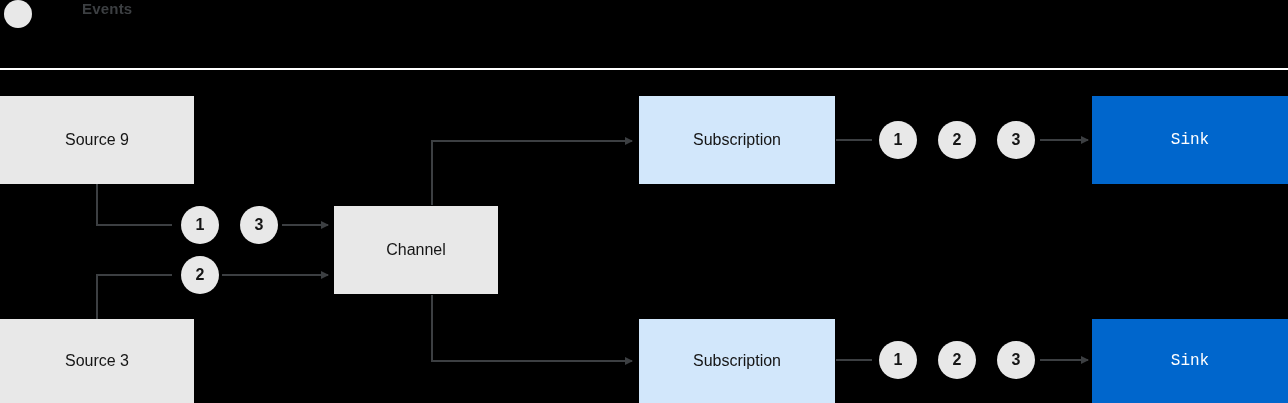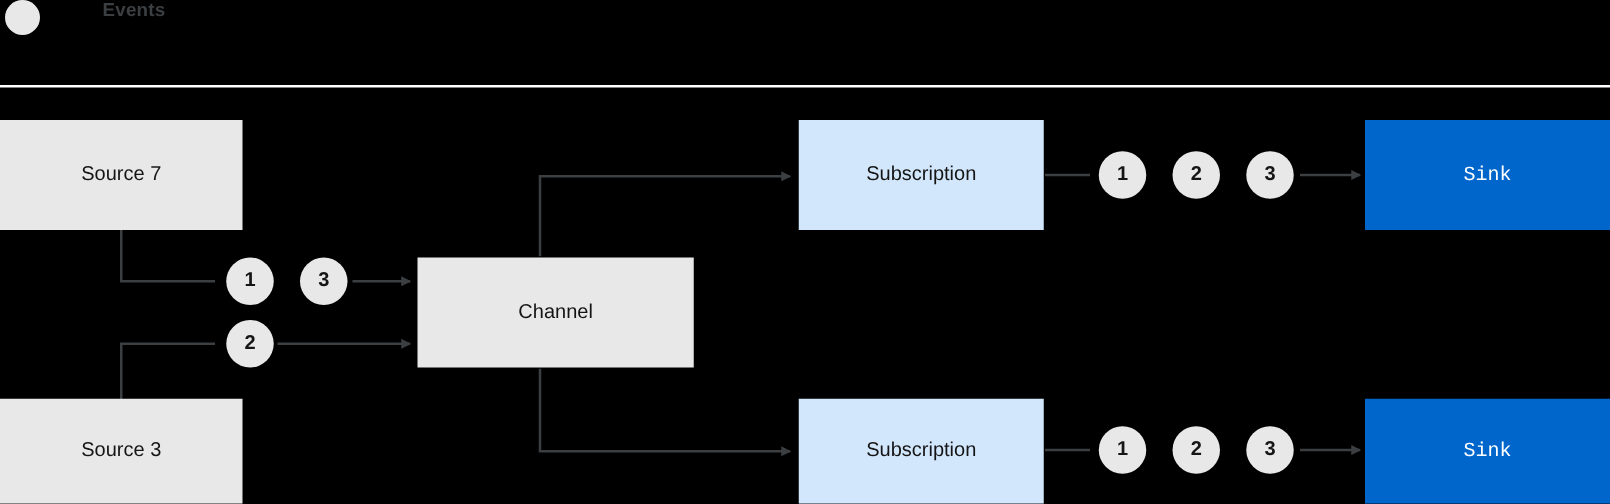--- a/index.html
+++ b/index.html
@@ -129,28 +129,28 @@
     <path d="M432,295 L432,361 L632,361" stroke="#3c3f42" stroke-width="2" fill="none" marker-end="url(#ah)"></path>
 
     <path d="M836,140 L872,140" stroke="#3c3f42" stroke-width="2" fill="none"></path>
     <path d="M1040,140 L1088,140" stroke="#3c3f42" stroke-width="2" fill="none" marker-end="url(#ah)"></path>
 
     <path d="M836,360 L872,360" stroke="#3c3f42" stroke-width="2" fill="none"></path>
     <path d="M1040,360 L1088,360" stroke="#3c3f42" stroke-width="2" fill="none" marker-end="url(#ah)"></path>
   </svg>
 
   <div class="box box-grey" style="left:0px; top:96px; width:194px; height:88px;">
-    <span>Source 7</span>
+    <span>Source 9</span>
   </div>
 
   <div class="box box-grey" style="left:0px; top:319px; width:194px; height:84px;">
     <span>Source 3</span>
   </div>
 
-  <div class="box box-grey" style="left:334px; top:206px; width:221px; height:88px;">
+  <div class="box box-grey" style="left:334px; top:206px; width:164px; height:88px;">
     <span>Channel</span>
   </div>
 
   <div class="box box-lightblue" style="left:639px; top:96px; width:196px; height:88px;">
     <span>Subscription</span>
   </div>
 
   <div class="box box-lightblue" style="left:639px; top:319px; width:196px; height:84px;">
     <span>Subscription</span>
   </div>

